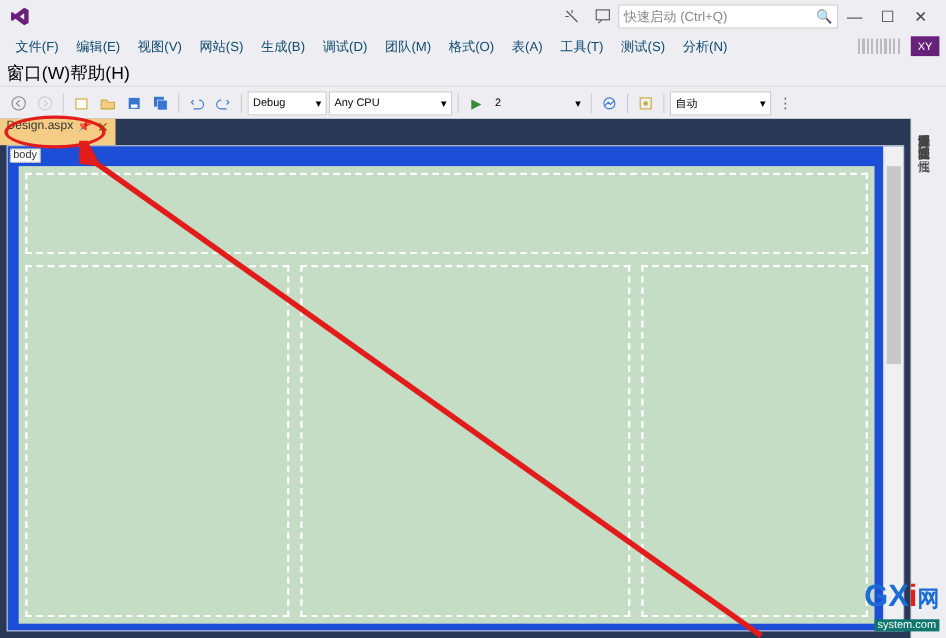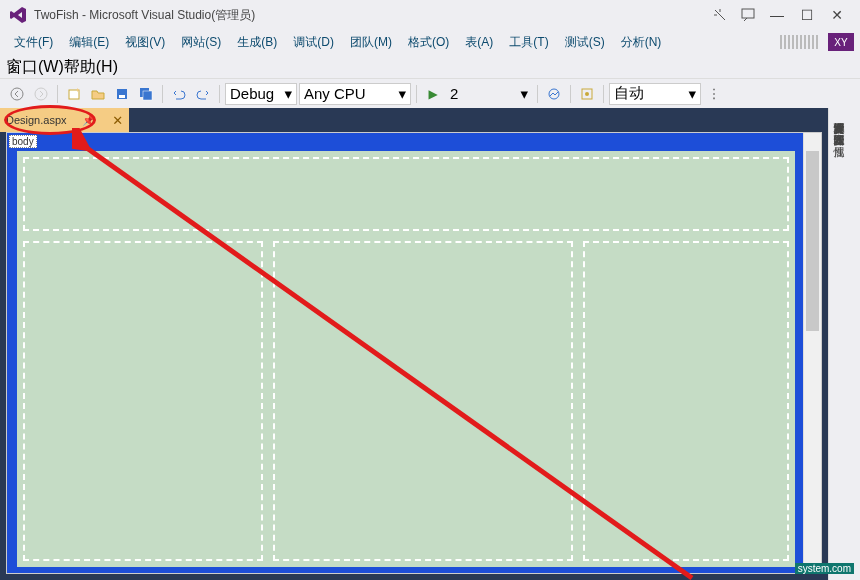--- a/index.html
+++ b/index.html
@@ -13,25 +13,25 @@
 .titlebar .winbtn { width: 30px; height: 20px; display: inline-flex; align-items: center; justify-content: center; color: #444; font-size: 14px; }
 .menubar { height: 24px; display: flex; align-items: center; padding: 0 6px; background: #eeeef2; }
 .menubar .menu { font-size: 12px; color: #0c4a6e; padding: 2px 8px; cursor: default; }
 .menubar .spacer { flex: 1; }
 .menubar .mic { width: 40px; height: 14px; background: repeating-linear-gradient(90deg,#bbb,#bbb 2px,transparent 2px,transparent 4px); margin-right: 4px; }
 .menubar .xy { width: 26px; height: 18px; background: #68217a; color: #fff; font-size: 10px; display: flex; align-items: center; justify-content: center; margin-left: 4px; }
 .menubar2 { height: 24px; display: flex; align-items: flex-end; padding: 0 6px; background: #eeeef2; }
 .toolbar { height: 30px; display: flex; align-items: center; padding: 0 6px; background: #eeeef2; border-top: 1px solid #ddd; gap: 2px; }
 .toolbar .tbtn { width: 22px; height: 22px; display: inline-flex; align-items: center; justify-content: center; color: #555; font-size: 13px; }
 .toolbar .sep { width: 1px; height: 18px; background: #ccc; margin: 0 3px; }
-.toolbar .combo { height: 22px; border: 1px solid #ccc; background: #fff; font-size: 15px; padding: 0 4px; display: flex; align-items: center; justify-content: space-between; gap: 4px; }
+.toolbar .combo { height: 22px; border: 1px solid #ccc; background: #fff; font-size: 10px; padding: 0 4px; display: flex; align-items: center; justify-content: space-between; gap: 4px; }
 .toolbar .playbtn { color: #388a34; font-size: 12px; }
 .docwell { position: absolute; left: 0; right: 32px; top: 108px; bottom: 0; background: #293955; }
 .docwell .tabstrip { height: 24px; display: flex; align-items: flex-end; }
-.docwell .doctab { height: 24px; background: #f5cc84; display: flex; align-items: center; padding: 0 6px; font-size: 11px; color: #333; gap: 16px; }
+.docwell .doctab { height: 24px; background: #f5cc84; display: flex; padding: 0 6px; font-size: 11px; color: #333; gap: 4px; }
 .docwell .doctab .close { color: #8b5a00; font-size: 13px; }
 .designer { position: absolute; left: 6px; right: 6px; top: 24px; bottom: 6px; background: #1d4ed8; border: 1px solid #ccc; }
 .bodytag { position: absolute; left: 2px; top: 2px; font-size: 10px; color: #333; border: 1px dotted #888; padding: 0 2px; background: #fff; }
 .canvas { position: absolute; left: 10px; right: 26px; top: 18px; bottom: 6px; background: #c5dcc5; }
 .dashbox { position: absolute; border: 2px dashed #fff; }
 .scroll-v { position: absolute; right: 0; top: 0; bottom: 0; width: 18px; background: #f0f0f0; border-left: 1px solid #ddd; }
 .scroll-v .thumb { position: absolute; left: 2px; right: 2px; top: 18px; height: 180px; background: #c8c8c8; }
 .sidepanel { position: absolute; right: 0; top: 108px; bottom: 0; width: 32px; background: #eeeef2; border-left: 1px solid #ddd; }
 .sidepanel .vtab { writing-mode: vertical-rl; font-size: 11px; color: #444; padding: 6px 2px; background: #eeeef2; text-align: left; }
 .annot-ellipse { position: absolute; left: 4px; top: 105px; width: 92px; height: 30px; border: 3px solid #e21b1b; border-radius: 50%; pointer-events: none; }
@@ -44,33 +44,36 @@
 </style>
 </head>
 <body>
 
 <div class="titlebar">
   <span class="logo">
     <svg viewBox="0 0 20 20">
         <path fill="#68217a" d="M14 2l4 2v12l-4 2-8-6-3 2-1-1V7l1-1 3 2 8-6zm0 5l-4 3 4 3V7z"></path>
       </svg>
   </span>
-  <span class="title">TwoFish - Microsoft Visual Studio(管理员)</span>
   <span class="spacer"></span>
   <span class="tb-icon">
       <svg width="14" height="14" viewBox="0 0 14 14">
         <path fill="none" stroke="#555" d="M2 2l10 10M7 1v3M1 7h3"></path>
       </svg>
     </span>
   <span class="tb-icon">
       <svg width="14" height="14" viewBox="0 0 14 14">
         <rect x="1" y="1" width="12" height="9" fill="none" stroke="#555"></rect>
         <path stroke="#555" d="M3 13l3-3"></path>
       </svg>
     </span>
+  <span class="search">
+    <span>快速启动 (Ctrl+Q)</span>
+    <span>🔍</span>
+  </span>
   <span class="winbtn">—</span>
   <span class="winbtn">☐</span>
   <span class="winbtn">✕</span>
 </div>
 
 <div class="menubar">
   <span class="menu">文件(F)</span>
   <span class="menu">编辑(E)</span>
   <span class="menu">视图(V)</span>
   <span class="menu">网站(S)</span>
@@ -210,14 +213,15 @@
 <svg class="annot-arrow" width="640" height="460">
   <defs>
       <marker id="ah" markerWidth="12" markerHeight="12" refX="2" refY="6" orient="auto">
         <path d="M12 0L0 6l12 6z" fill="#e21b1b"></path>
       </marker>
     </defs>
   <line x1="620" y1="450" x2="12" y2="18" stroke="#e21b1b" stroke-width="5" marker-end="url(#ah)"></line>
 </svg>
 
 <div class="watermark">
+  <div class="gxi"><span class="g">G</span><span class="x">X</span><span class="i">i</span><span class="w">网</span></div>
   <span class="url">system.com</span>
 </div>
 
 </body></html>

